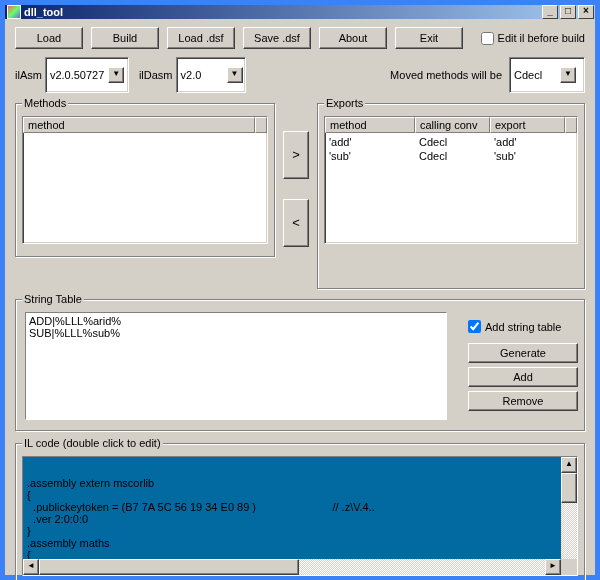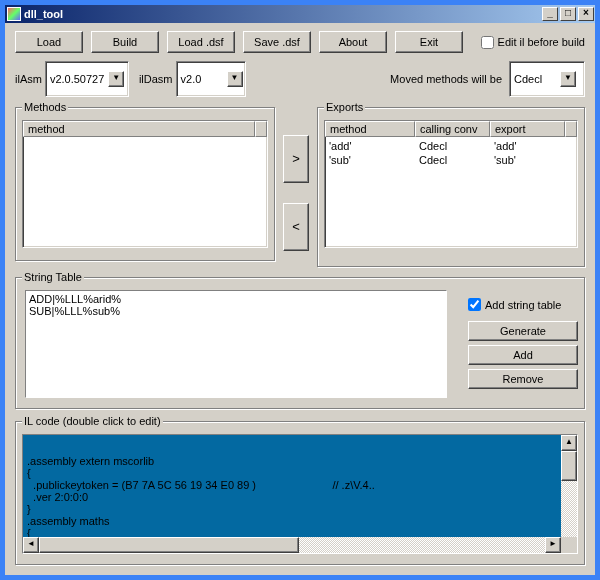--- a/index.html
+++ b/index.html
@@ -161,21 +161,21 @@
   }
   .methods-box { width: 260px; height: 154px; }
   .mid-buttons {
     display: flex;
     flex-direction: column;
     justify-content: flex-start;
     gap: 20px;
     padding-top: 28px;
   }
   .mid-buttons .btn { width: 26px; height: 48px; font-size: 13px; line-height: 46px; padding:0;}
-  .exports-box { flex: 1; height: 160px; }
+  .exports-box { flex: 1; height: 186px; }
   .string-area {
     display: flex;
     gap: 21px;
     margin-bottom: 12px;
     justify-content: center;
   }
   .string-box { flex: 1; height: 120px; padding-left: 9px; }
   .string-side {
     width: 110px;
     display: flex;

